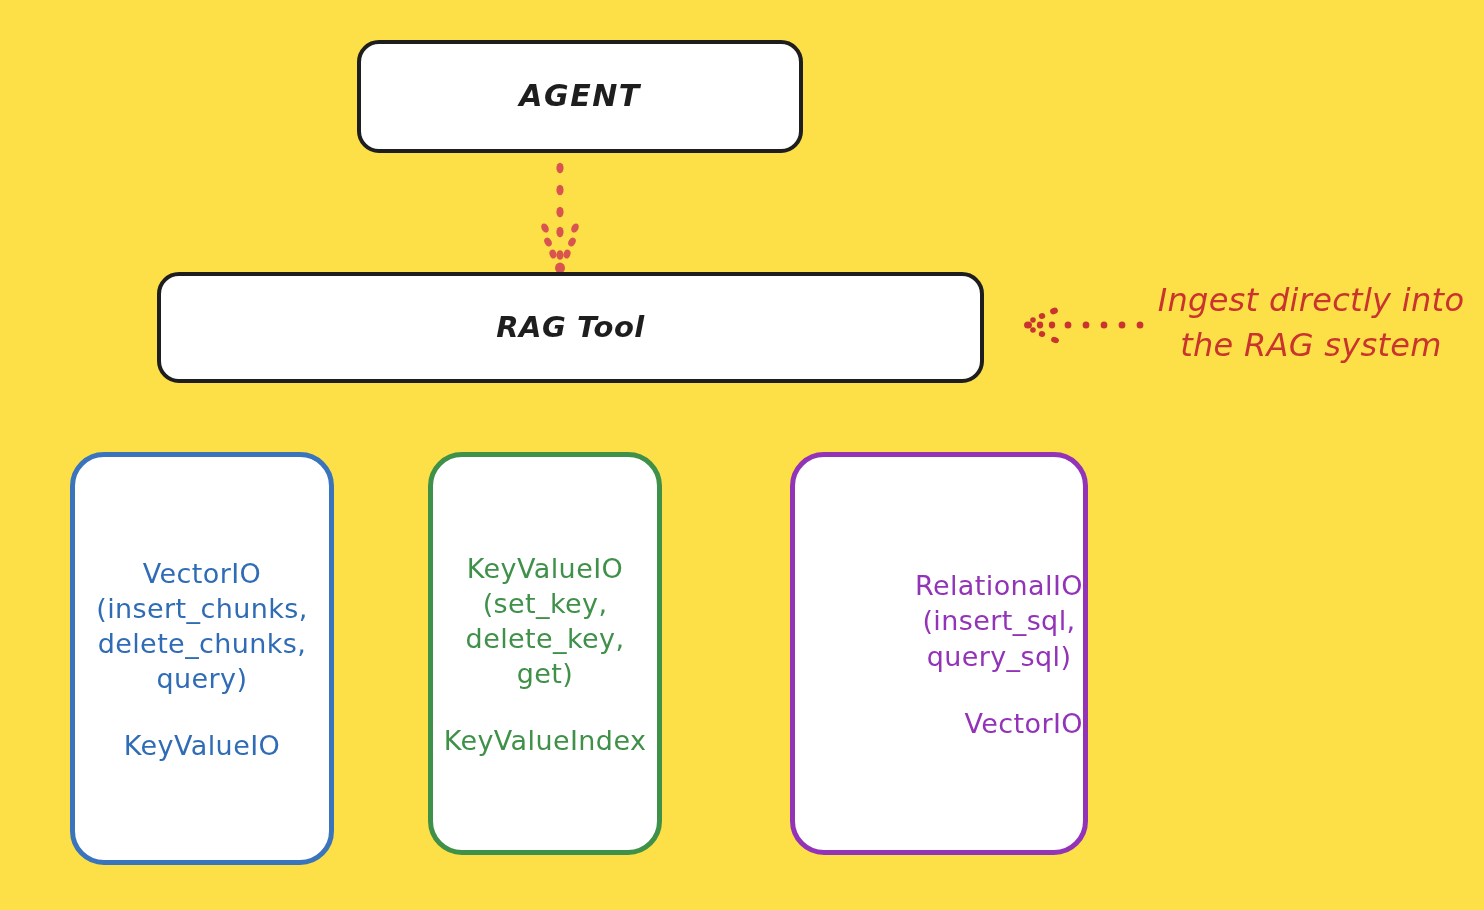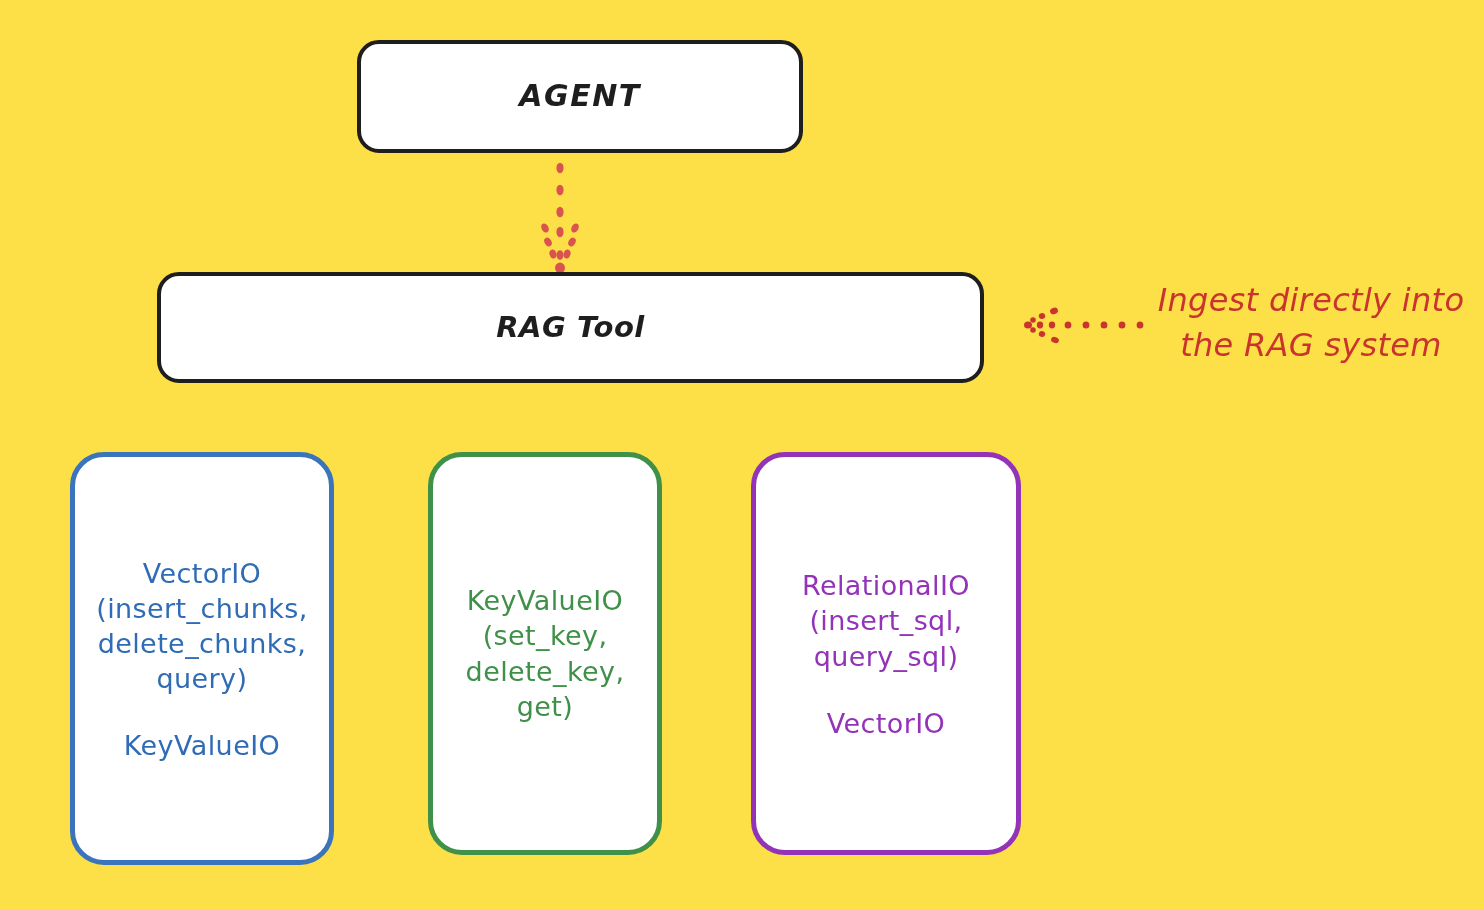--- a/index.html
+++ b/index.html
@@ -96,25 +96,26 @@
     left: 428px;
     top: 452px;
     width: 234px;
     height: 403px;
     border-color: #3f9048;
   }
   #keyvalue-box .leaf-text,
   #keyvalue-box .leaf-sub { color: #3f9048; }
 
   #relational-box {
-    left: 751px;
+    left: 790px;
     top: 452px;
-    width: 270px;
+    width: 298px;
     height: 403px;
     border-color: #9333b8;
+    align-items: flex-end;
   }
   #relational-box .leaf-text,
   #relational-box .leaf-sub { color: #9333b8; }
 
   
   .connector {
     position: absolute;
     pointer-events: none;
   }
   #agent-rag-arrow {
@@ -204,20 +205,21 @@
 (insert_chunks,
 delete_chunks,
 query)</span>
     <span class="leaf-sub">KeyValueIO</span>
   </div>
 
   <div class="node box-color" id="keyvalue-box">
     <span class="leaf-text">KeyValueIO
 (set_key,
 delete_key, get)</span>
+    <span class="leaf-sub">KeyValueIndex</span>
   </div>
 
   <div class="node box-color" id="relational-box">
     <span class="leaf-text">RelationalIO
 (insert_sql,
 query_sql)</span>
     <span class="leaf-sub">VectorIO</span>
   </div>
 
 </div>

